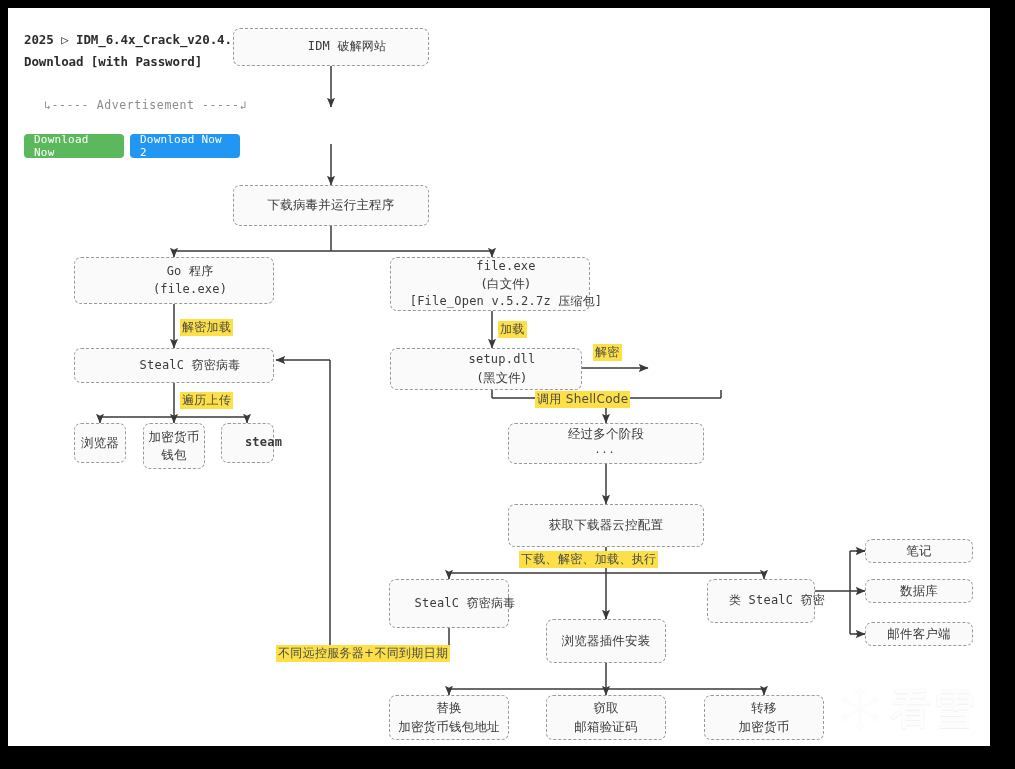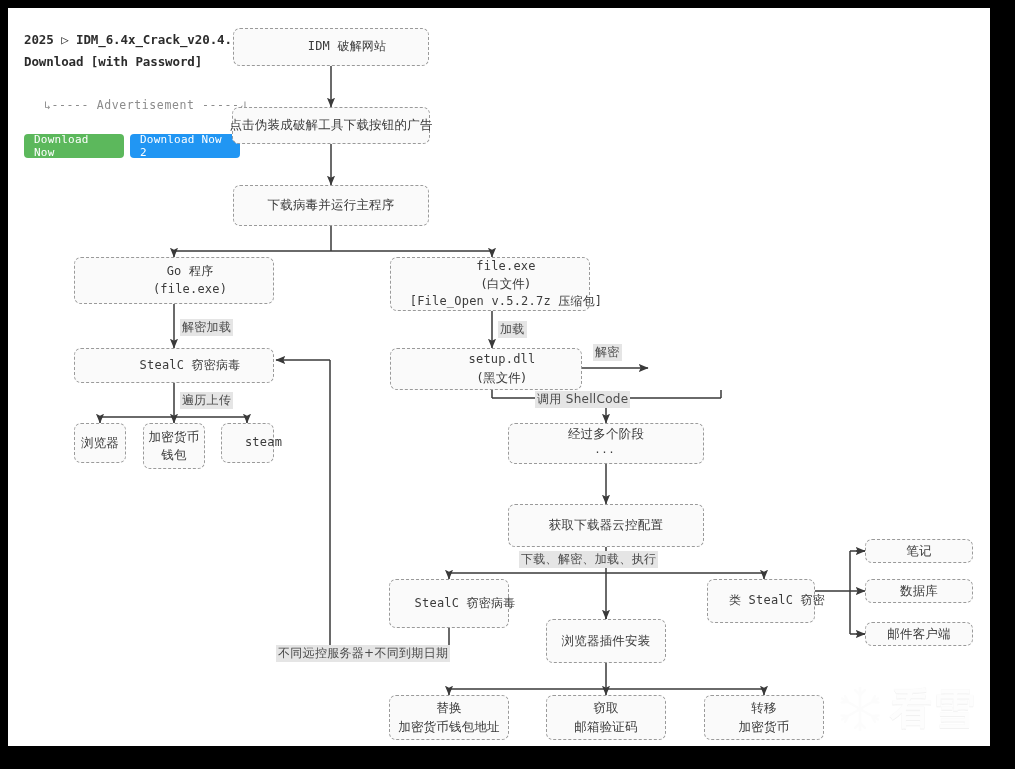--- a/index.html
+++ b/index.html
@@ -57,21 +57,21 @@
     font-size: 12.5px;
   }
 
   
   .elabel {
     position: absolute;
     font-family: "DejaVu Sans", "Liberation Sans", sans-serif;
     font-size: 12px;
     color: #4a4a4a;
     white-space: nowrap;
-    background: #e5e5e5;
+    background: #fde047;
     padding: 0 2px;
     letter-spacing: 0.3px;
   }
 
   
   #hdr {
     position: absolute;
     left: 16px;
     top: 21px;
     font-family: "DejaVu Sans Mono", "Liberation Mono", monospace;
@@ -202,23 +202,20 @@
 
   <div id="advert">↳----- Advertisement -----↲</div>
 
   <div class="dlbtn" id="btn-green" style="left:16px; top:126px; width:100px; background:#5cb85c;">Download Now</div>
   <div class="dlbtn" id="btn-blue" style="left:122px; top:126px; width:110px; background:#2196f3;">Download Now 2</div>
 
   <div class="box mono" style="left:225px; top:20px; width:196px; height:38px;">
     <span class="ln">IDM 破解网站</span>
   </div>
 
-  <div class="box" style="left:224px; top:99px; width:198px; height:37px;">
-    <span class="ln cn">点击伪装成破解工具下载按钮的广告</span>
-  </div>
 
   <div class="box" style="left:225px; top:177px; width:196px; height:41px;">
     <span class="ln cn">下载病毒并运行主程序</span>
   </div>
 
   <div class="box mono" style="left:66px; top:249px; width:200px; height:47px;">
     <span class="ln">Go 程序</span>
     <span class="ln">(file.exe)</span>
   </div>
 
@@ -240,21 +237,21 @@
 
   <div class="box" style="left:66px; top:415px; width:52px; height:40px;">
     <span class="ln cn">浏览器</span>
   </div>
 
   <div class="box" style="left:135px; top:415px; width:62px; height:46px;">
     <span class="ln cn">加密货币</span>
     <span class="ln cn">钱包</span>
   </div>
 
-  <div class="box mono" style="left:213px; top:415px; width:53px; height:40px;">
+  <div class="box mono" style="left:213px; top:415px; width:53px; height:40px;font-weight:bold;">
     <span class="ln">steam</span>
   </div>
 
   <div class="box" style="left:500px; top:415px; width:196px; height:41px;">
     <span class="ln cn">经过多个阶段</span>
     <span class="ln cn" style="letter-spacing:3px;">···</span>
   </div>
 
   <div class="box" style="left:500px; top:496px; width:196px; height:43px;">
     <span class="ln cn">获取下载器云控配置</span>

